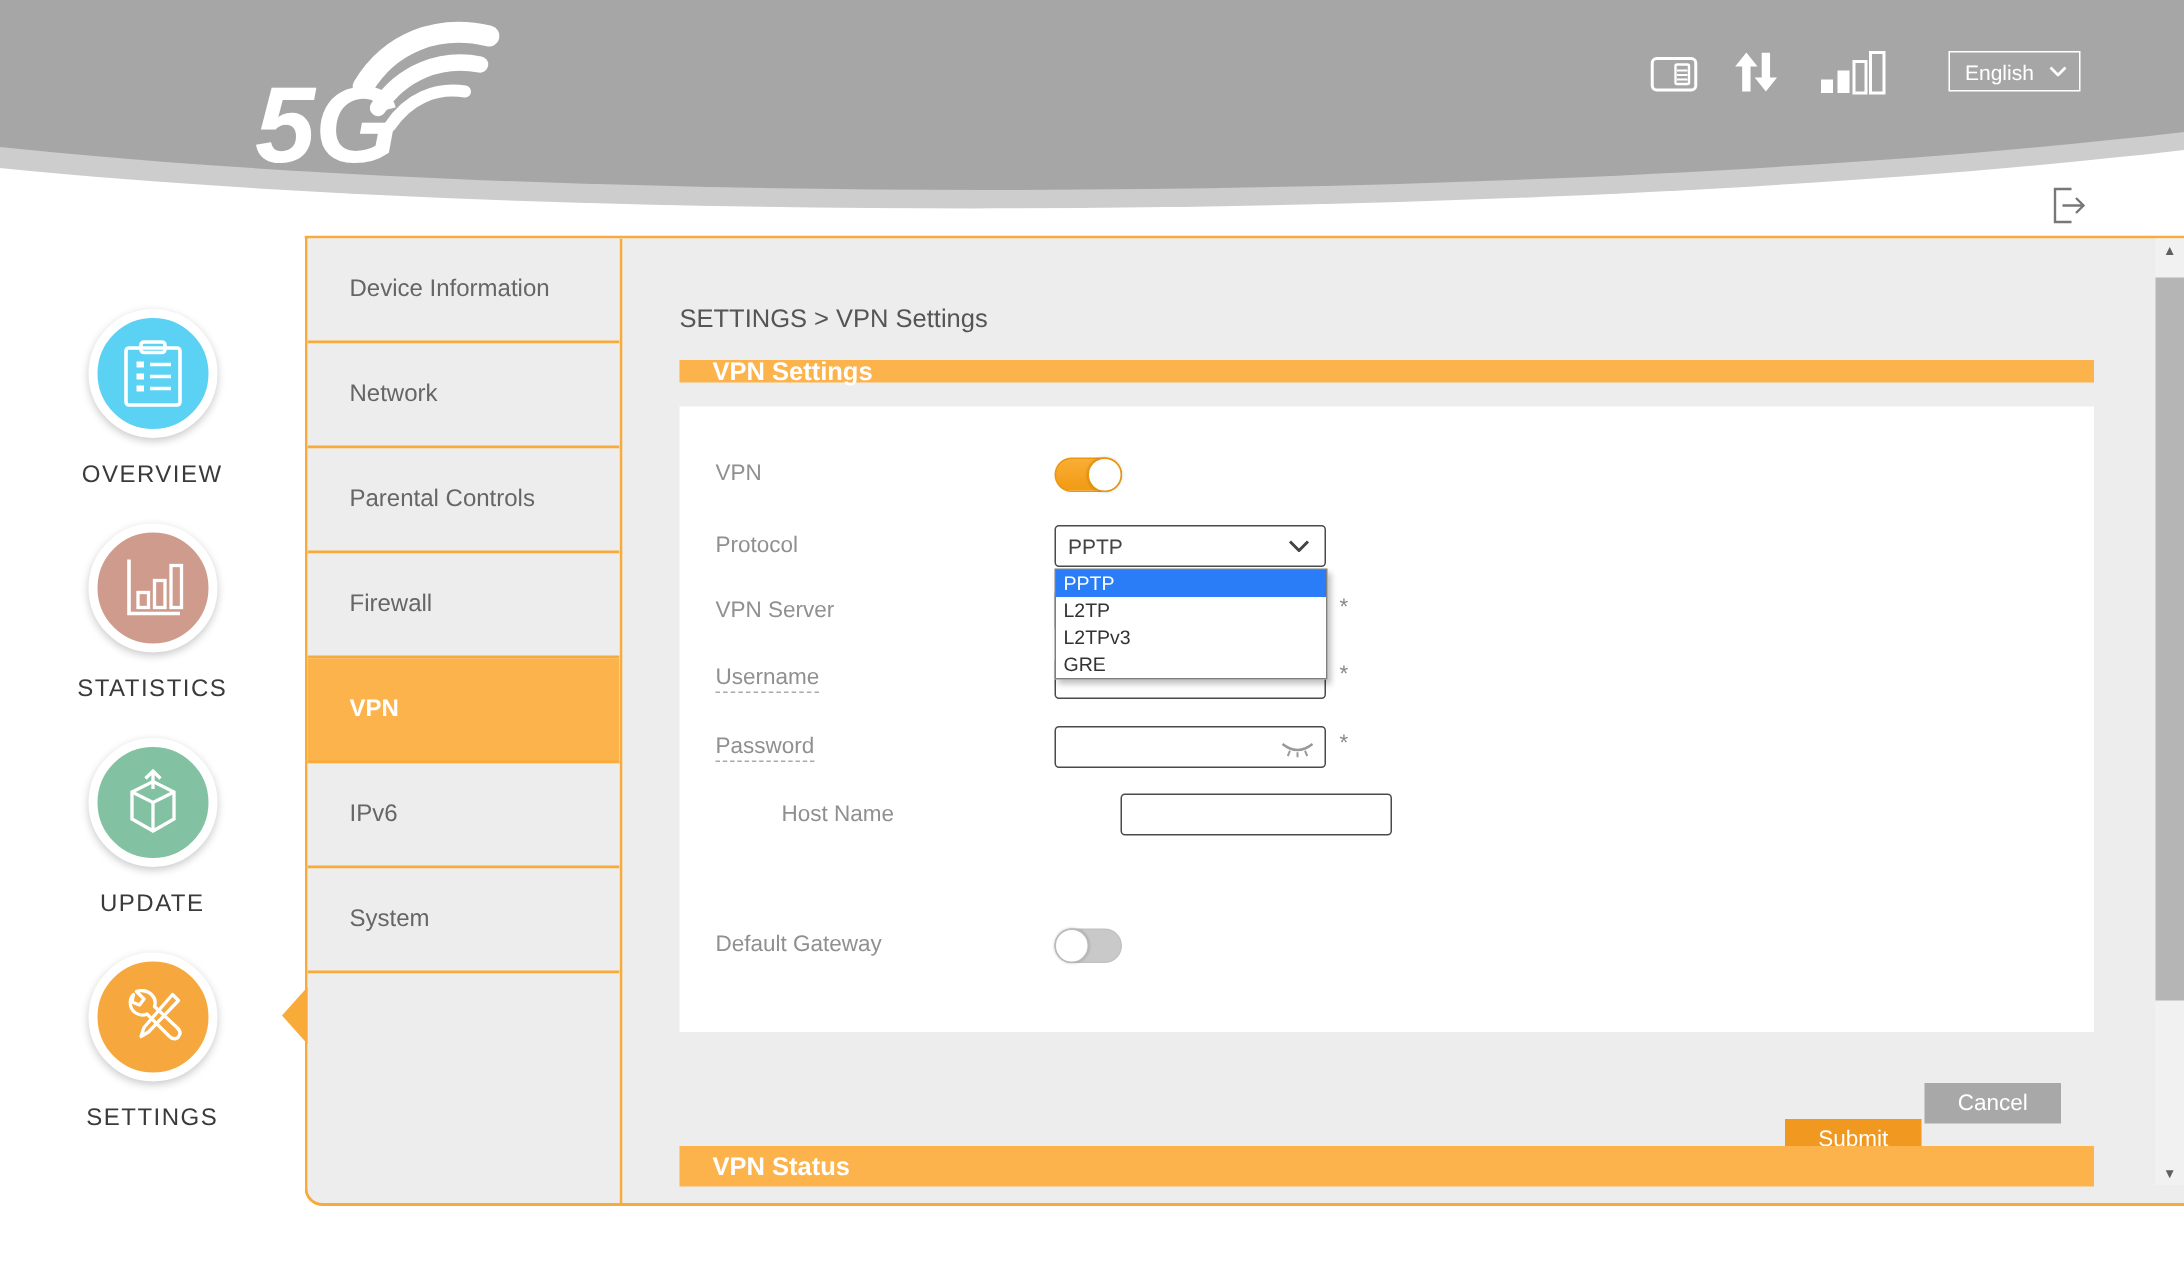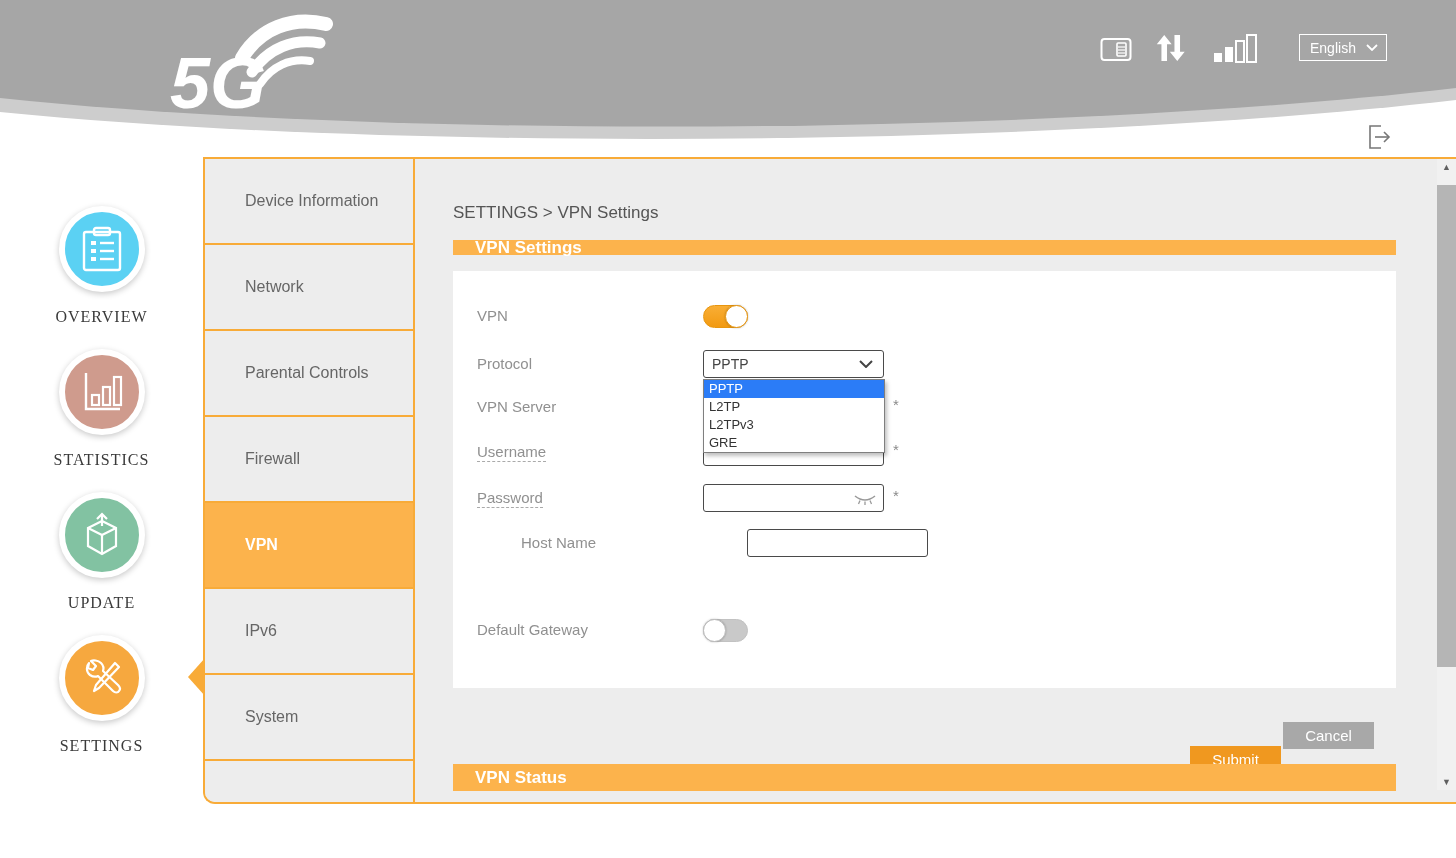--- a/index.html
+++ b/index.html
@@ -12,39 +12,39 @@
   .logo { position:absolute; left:168px; top:10px; width:180px; height:110px; }
 
   .hdr-icons { position:absolute; top:34px; left:1100px; display:flex; align-items:center; gap:24px; }
   .lang-select { position:absolute; top:34px; left:1299px; width:88px; height:27px;
                  border:1px solid #ffffff; display:flex; align-items:center; justify-content:space-between;
                  padding:0 8px 0 10px; color:#ffffff; font-size:14px; cursor:pointer; }
 
   .logout { position:absolute; top:123px; left:1366px; width:26px; height:28px; cursor:pointer; }
 
   
-  .side-item { position:absolute; left:0; width:203px; text-align:center;font-family:Liberation Serif, serif; }
+  .side-item { position:absolute; left:0; width:203px; text-align:center; }
   .side-circle { width:86px; height:86px; border-radius:50%; margin:0 auto;
                  border:6px solid #ffffff; box-shadow:0 2px 6px rgba(0,0,0,0.22);
                  display:flex; align-items:center; justify-content:center; }
   .side-label { margin-top:16px; font-size:16px; color:#3a3a3a; letter-spacing:1px; }
 
   
   .container { position:absolute; left:203px; top:157px; width:1253px; height:647px;
                border:2px solid #F8AB38; border-right:none; border-radius:0 0 0 12px;
                display:flex; background:#EDEDED; }
   .pointer-tri { position:absolute; left:-17px; top:499px; width:0; height:0;
                  border-top:19px solid transparent; border-bottom:19px solid transparent;
                  border-right:17px solid #F8AB38; }
 
   
   .nav { width:210px; border-right:2px solid #F8AB38; display:flex; flex-direction:column;
          border-radius:0 0 0 10px; overflow:hidden; }
-  .nav-item { height:86px; border-bottom:2px solid #F8AB38; display:flex; align-items:center;
-              padding-left:40px; font-size:16px; color:#666; background:#EDEDED; cursor:pointer; }
+  .nav-item { height:70px; border-bottom:2px solid #F8AB38; display:flex; align-items:center;
+              padding-left:28px; font-size:16px; color:#666; background:#EDEDED; cursor:pointer; }
   .nav-item.active { background:#FCB34C; color:#ffffff; font-weight:bold; }
   .nav-filler { flex:1; background:#EDEDED; }
 
   
   .content { position:relative; flex:1; }
   .breadcrumb { position:absolute; left:38px; top:44px; font-size:17px; color:#555; }
   .panel-bar { position:absolute; left:38px; width:943px; background:#FCB34C; color:#fff;
                font-weight:bold; font-size:17px; padding-left:22px; display:flex; align-items:center; }
   .bar-settings { top:81px; height:15px; }
   .bar-status { top:605px; height:27px; }

